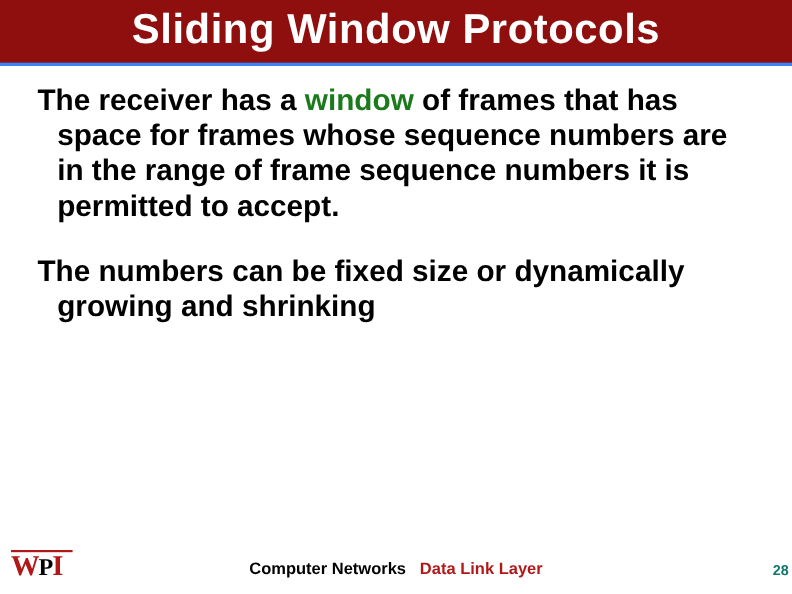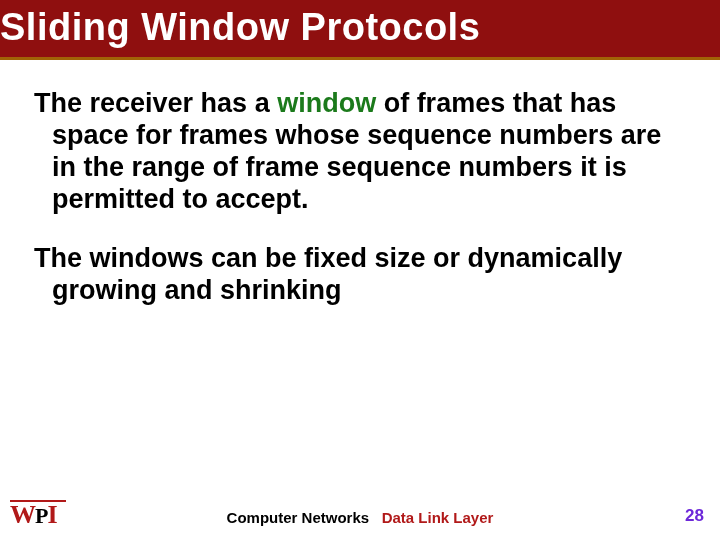--- a/index.html
+++ b/index.html
@@ -15,35 +15,36 @@
     position: relative;
     width: 720px;
     height: 540px;
     box-sizing: border-box;
   }
   .title-band {
     background: #8f0f0f;
     color: #ffffff;
     font-weight: bold;
     font-size: 38px;
+    text-align: center;
     padding: 6px 0 8px 0;
-    border-bottom: 3px solid #a16207;
+    border-bottom: 3px solid #3b82f6;
     letter-spacing: 0.5px;
   }
   .body {
     padding: 16px 34px 0 34px;
     color: #000000;
     font-size: 27px;
     line-height: 1.18;
     font-weight: bold;
   }
   .para {
     text-indent: -18px;
     padding-left: 18px;
-    margin: 12px 0 28px 0;
+    margin: 0 0 28px 0;
   }
   .para.tight {
     margin-bottom: 0;
   }
   .sub {
     padding-left: 20px;
     margin-top: 0;
   }
   .kw {
     color: #1b7a1b;
@@ -80,40 +81,40 @@
     width: 100%;
     text-align: center;
     bottom: 4px;
     font-size: 15px;
     color: #000;
     font-weight: bold;
   }
   .foot-center .red { color: #b11919; }
   .pagenum {
     position: absolute;
-    right: 16px;
+    right: 3px;
     bottom: 4px;
-    color: #6d28d9;
+    color: #0f766e;
     font-weight: bold;
-    font-size: 17px;
+    font-size: 13px;
   }
 </style>
 </head>
 <body>
 
 <div class="slide">
 
   <div class="title-band">Sliding Window Protocols</div>
 
   <div class="body">
     <p class="para">
       <span>The receiver has a </span><span class="kw">window</span><span> of frames that has space for frames whose sequence numbers are in the range of frame sequence numbers it is permitted to accept.</span>
     </p>
 
-    <p class="para tight">The windows can be fixed size or dynamically growing and shrinking</p>
+    <p class="para tight">The numbers can be fixed size or dynamically growing and shrinking</p>
   </div>
 
   <div class="footer">
     <div class="logo-line"></div>
     <div class="logo">
       <span class="w">W</span>
       <span class="p">P</span>
       <span class="i">I</span>
     </div>
     <div class="foot-center">

